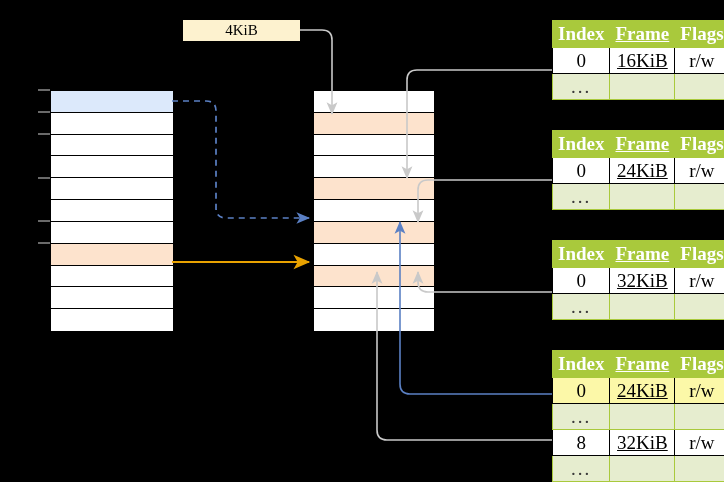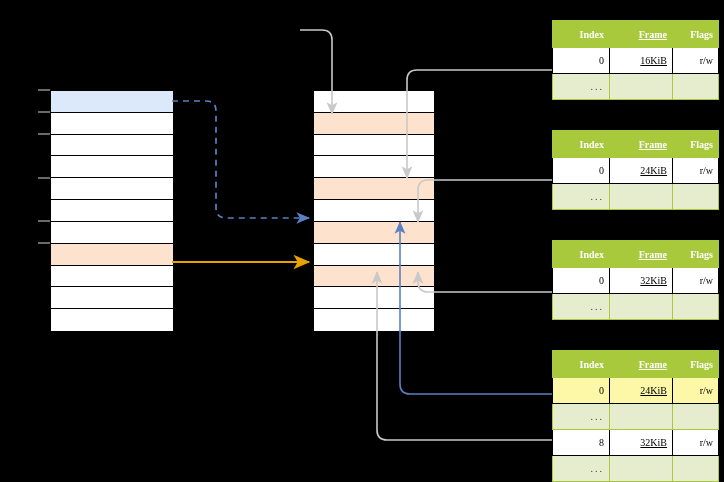--- a/index.html
+++ b/index.html
@@ -34,25 +34,25 @@
 
   
   .ptable{
     position:absolute;
     border-collapse:collapse;
     background:#ffffff;
     table-layout:fixed;
   }
   .ptable td,.ptable th{
     border:1.2px solid #000;
-    font-size:10px;
+    font-size:19px;
     padding:1px 5px;
     height:26px;
     box-sizing:border-box;
-    text-align:right;
+    text-align:center;
     font-weight:normal;
     color:#000;
     white-space:nowrap;
   }
   .ptable th{
     background:#a9c93c;
     color:#ffffff;
     font-weight:bold;
     border:1.2px solid #a9c93c;
     height:27px;
@@ -68,20 +68,21 @@
   .col-frame{width:63px;text-decoration:underline;}
   .col-flags{width:46px;margin-top:8px;}
 
   svg.wires{position:absolute;left:0;top:0;width:724px;height:482px;pointer-events:none;}
 </style>
 </head>
 <body>
 
 <div id="root">
 
+  <div class="sizebox" style="left:183px;top:20px;width:117px;height:21px;">4KiB</div>
 
   <div class="memcol" id="left-col" style="left:50px;top:90px;width:122px;height:240px;">
       <div class="memcell blue" style="height: 21.8182px;"></div>
       <div class="memcell " style="height: 21.8182px;"></div>
       <div class="memcell " style="height: 21.8182px;"></div>
       <div class="memcell " style="height: 21.8182px;"></div>
       <div class="memcell " style="height: 21.8182px;"></div>
       <div class="memcell " style="height: 21.8182px;"></div>
       <div class="memcell " style="height: 21.8182px;"></div>
       <div class="memcell peach" style="height: 21.8182px;"></div>

